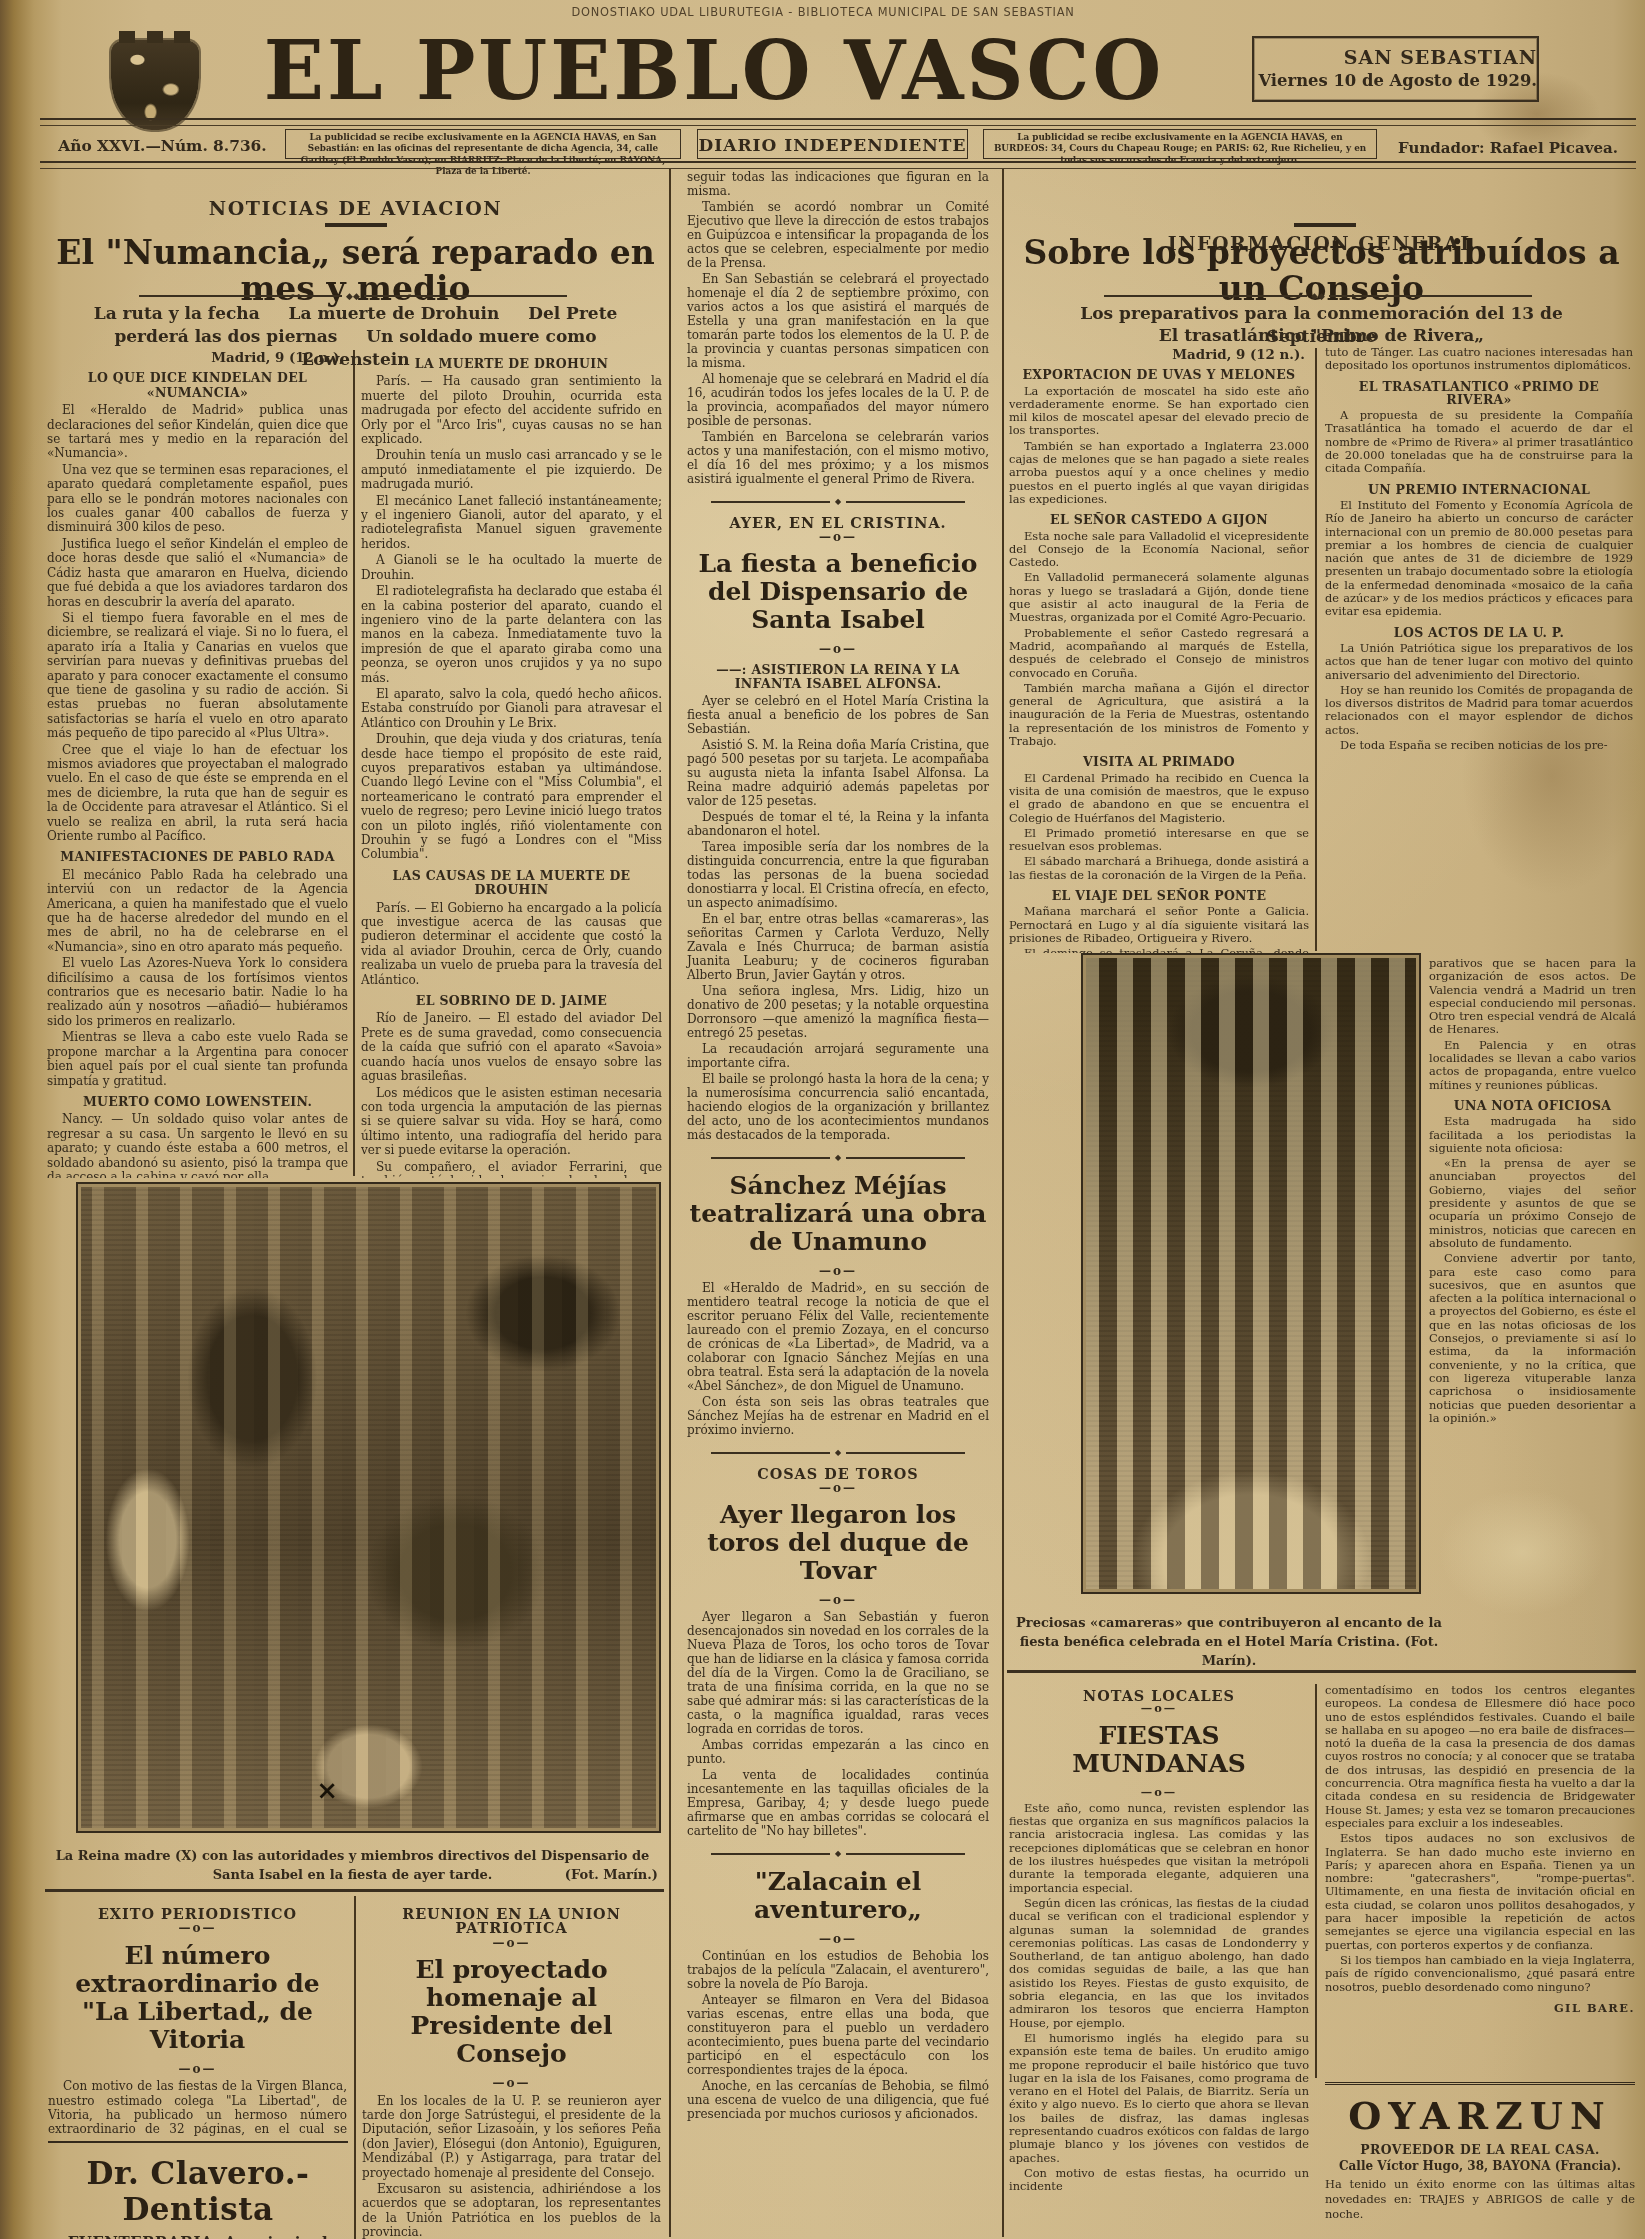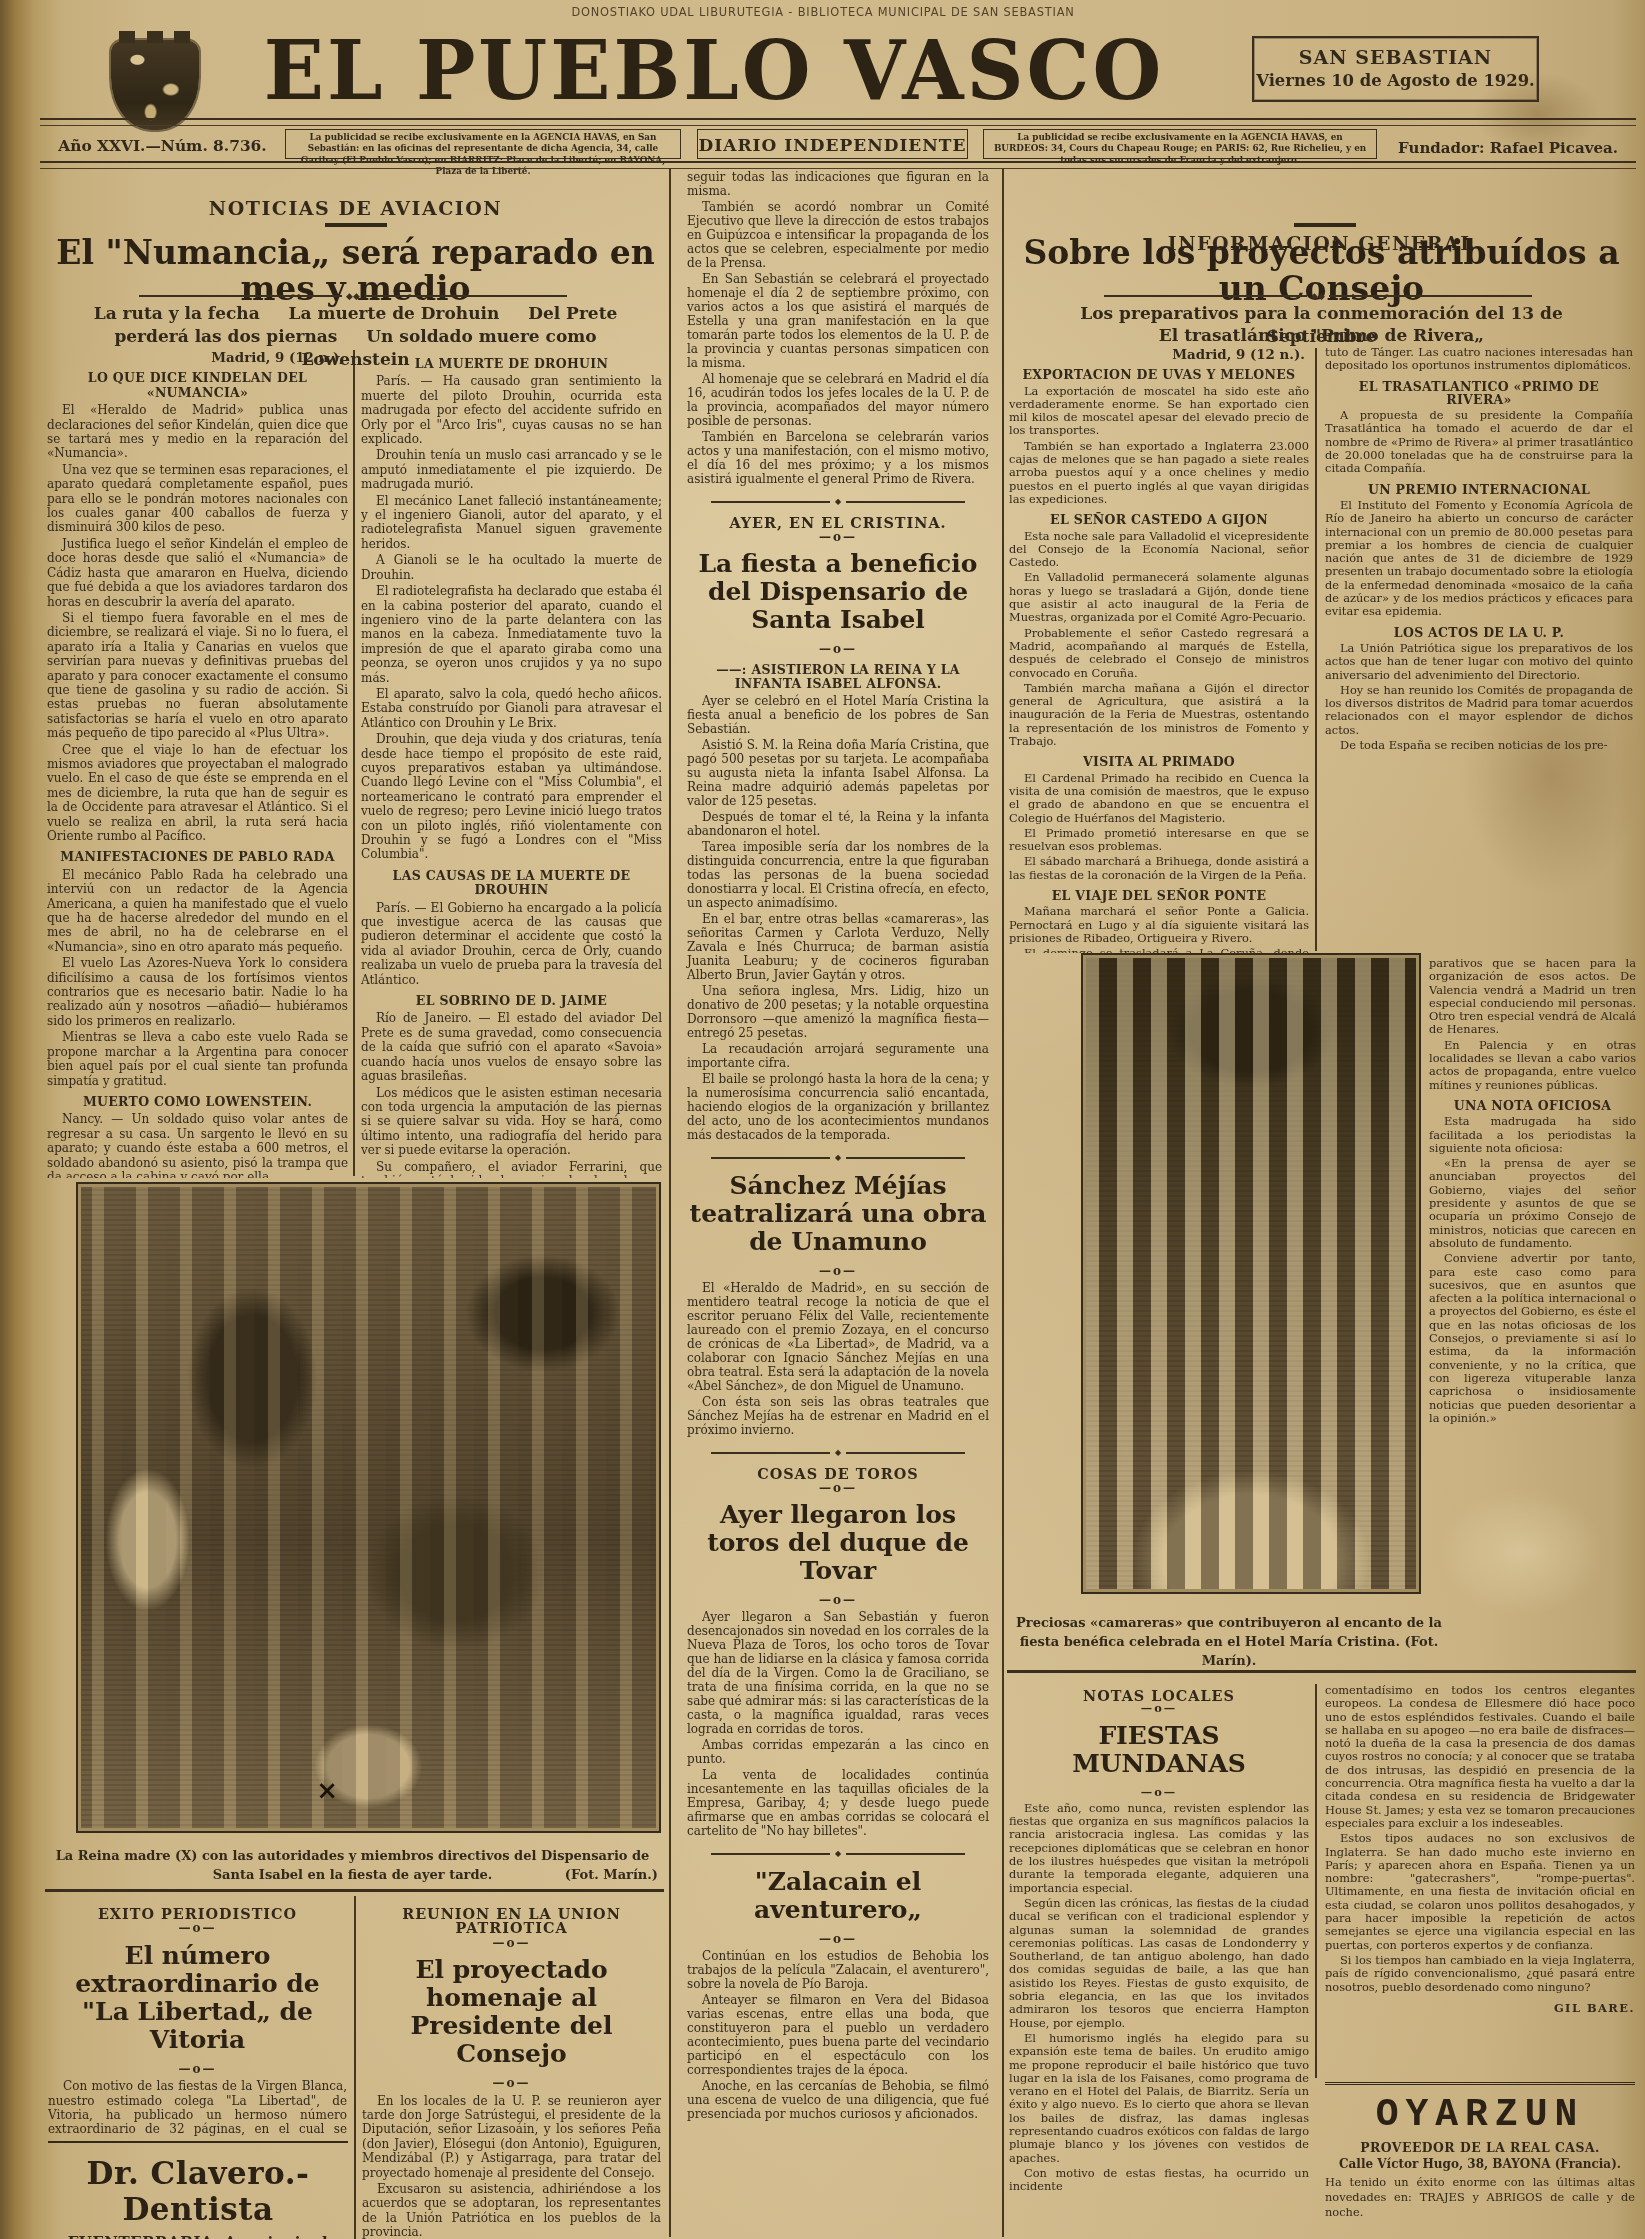--- a/index.html
+++ b/index.html
@@ -24,21 +24,21 @@
       linear-gradient(180deg,#453823,#2f2615 70%,#453823);
     border-radius:14px 14px 46% 46% / 12px 12px 58% 58%;
     box-shadow:0 0 0 2px rgba(60,48,28,.6);}
   .crest .c1,.crest .c2,.crest .c3{position:absolute;top:-9px;width:16px;height:12px;background:#3a2f1c;}
   .crest .c1{left:8px}.crest .c2{left:36px}.crest .c3{left:63px}
   .mast-title{position:absolute;left:224px;top:24px;width:980px;text-align:center;
     font-size:79px;font-weight:700;letter-spacing:3px;white-space:nowrap;
     transform:scaleY(1.04);color:#2d2314;}
   .datebox{position:absolute;left:1252px;top:36px;width:287px;height:66px;
     border:2.5px solid #3a2f1f;box-shadow:0 0 0 1px rgba(58,47,31,.35) inset;
-    text-align:center;padding-top:8px;box-sizing:border-box;}
+    text-align:right;padding-top:8px;box-sizing:border-box;}
   .datebox .city{font-size:19px;font-weight:700;letter-spacing:1px;}
   .datebox .date{font-size:16.4px;font-weight:600;margin-top:3px;}
   .hrule2{position:absolute;left:40px;width:1596px;height:5px;
     border-top:2.5px solid #3a2f1f;border-bottom:1.5px solid #4a3c26;}
   #r1{top:118px;} #r2{top:161px;}
   
   .ib{position:absolute;box-sizing:border-box;}
   .ib-issue{left:48px;top:137px;width:229px;font-size:15.4px;font-weight:700;text-align:center;}
   .ib-box{border:1.5px solid #3a2f1f;padding:2px 6px;font-size:8.8px;line-height:1.3;
     text-align:center;font-weight:600;}
@@ -119,21 +119,21 @@
   #capL{left:45px;top:1847px;width:615px;}
   #capL .credit{position:absolute;right:2px;bottom:0;font-weight:700;}
   #capR{left:1007px;top:1614px;width:444px;}
   
   .ad-clavero{position:absolute;left:48px;top:2141px;width:300px;border-top:2.5px solid #33291b;
     text-align:center;padding-top:12px;}
   .ad-clavero .nm{font-size:31px;font-weight:700;letter-spacing:0.5px;color:#2b2114;}
   .ad-clavero .ad{font-size:15px;font-weight:700;margin-top:6px;letter-spacing:0.5px;}
   .ad-oyz{position:absolute;left:1325px;top:2082px;width:310px;border-top:3px double #33291b;
     text-align:center;padding-top:8px;}
-  .ad-oyz .nm{font-size:38px;font-weight:700;letter-spacing:7px;color:#2b2114;font-family:Liberation Mono, monospace;}
+  .ad-oyz .nm{font-size:38px;font-weight:700;letter-spacing:7px;color:#2b2114;}
   .ad-oyz .l1{font-size:12.4px;font-weight:700;margin-top:4px;letter-spacing:0.5px;}
   .ad-oyz .l2{font-size:12px;font-weight:600;margin-top:2px;}
   .ad-oyz .l3{font-size:11.4px;text-align:justify;margin-top:4px;line-height:1.3;}
 </style>
 </head>
 <body>
 
 <div class="page">
 
   <div class="stamp">DONOSTIAKO UDAL LIBURUTEGIA - BIBLIOTECA MUNICIPAL DE SAN SEBASTIAN</div>

